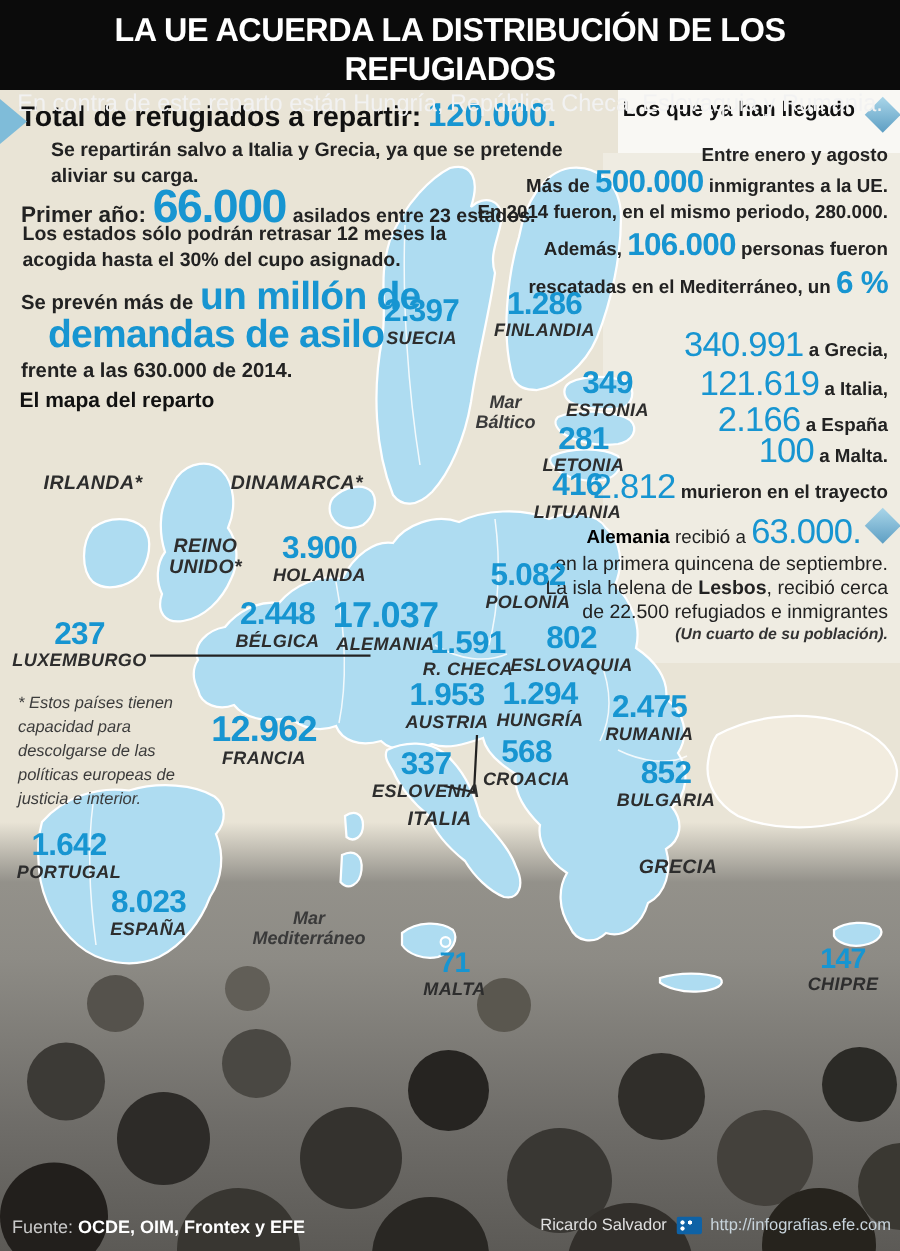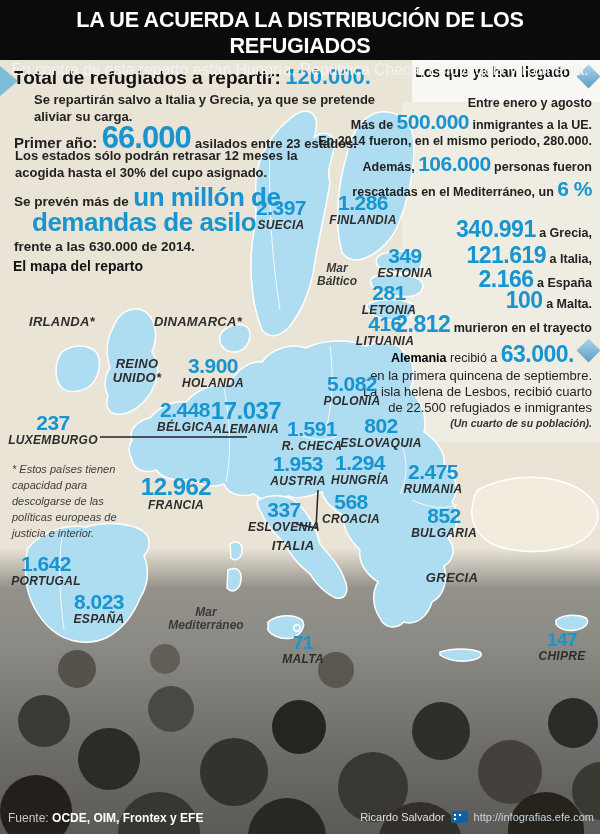--- a/index.html
+++ b/index.html
@@ -16,30 +16,30 @@
   .photo{position:absolute;left:0;top:548px;width:600px;height:286px;z-index:3;
     background:linear-gradient(to bottom, rgba(148,146,140,0) 0%, rgba(138,136,130,.9) 14%, #8d8b85 32%, #6f6d69 70%, #5c5a56 100%);}
   .head{position:absolute;border-radius:50%;}
   .photo-front{position:absolute;left:0;top:548px;width:600px;height:286px;z-index:6;pointer-events:none;}
   
   svg.map{position:absolute;left:0;top:0;z-index:5;}
   
   .abs{position:absolute;z-index:10;}
   .nowrap{white-space:nowrap;}
   .blue{color:#1795d1;}
-  .b{font-weight:normal;}
+  .b{font-weight:bold;}
   .lbl19{font-size:19px;font-weight:bold;color:#111;}
   .val22{font-size:22px;font-weight:bold;}
   .small13{font-size:13px;font-weight:bold;color:#222;line-height:1.3;}
   .big31{font-size:31px;font-weight:bold;letter-spacing:-1px;}
   .big26{font-size:26px;font-weight:bold;letter-spacing:-0.5px;line-height:1;}
   .h21{font-size:14px;font-weight:bold;color:#111;}
   .rline{position:absolute;right:8px;z-index:10;white-space:nowrap;text-align:right;font-size:12.5px;font-weight:bold;color:#222;}
   .rbig{font-size:21px;font-weight:bold;letter-spacing:-0.5px;}
-  .rbig23{font-size:23px;font-weight:bold;letter-spacing:-0.5px;}
+  .rbig23{font-size:23px;font-weight:normal;letter-spacing:-0.5px;}
   .footnote{font-size:11px;font-style:italic;color:#3c3c3c;line-height:1.45;}
   
   .clabel{position:absolute;transform:translateX(-50%);text-align:center;line-height:1.05;z-index:12;}
   .cnum{font-size:21px;font-weight:bold;color:#1795d1;letter-spacing:-0.5px;}
   .cnum.bigger{font-size:24px;}
   .cname{font-size:12px;font-style:italic;font-weight:bold;color:#2d2d2d;letter-spacing:.3px;}
   .sealabel{position:absolute;transform:translateX(-50%);text-align:center;z-index:12;
     font-size:12px;font-style:italic;font-weight:bold;color:#3a3a3a;line-height:1.1;}
   
   .tri-right{position:absolute;left:0;top:66px;width:0;height:0;z-index:11;
@@ -195,21 +195,21 @@
   </div>
 
   <div class="rline" style="top:341px;right:26px;">
     <span style="color:#000;">Alemania</span>
     <span style="font-weight:normal;">recibió a</span>
     <span class="rbig23 blue">63.000.</span>
   </div>
   <div class="rline" style="top:368px;font-weight:normal;font-size:13px;">en la primera quincena de septiembre.</div>
   <div class="rline" style="top:384px;font-weight:normal;font-size:13px;">
     <span>La isla helena de</span>
-    <span class="b">Lesbos</span><span>, recibió cuarto</span>
+    <span class="b">Lesbos</span><span>, recibió cerca</span>
   </div>
   <div class="rline" style="top:400px;font-weight:normal;font-size:13px;">de 22.500 refugiados e inmigrantes</div>
   <div class="rline" style="top:417px;font-size:10.5px;font-style:italic;color:#333;">(Un cuarto de su población).</div>
 
   <div class="sealabel" style="left:337px;top:262px;width:52px;">Mar Báltico</div>
   <div class="sealabel" style="left:206px;top:606px;width:92px;">Mar Mediterráneo</div>
 
   <div class="clabel" style="left:281px;top:197px;">
     <div class="cnum">2.397</div>
     <div class="cname">SUECIA</div>
@@ -244,21 +244,21 @@
     <div class="cname">HOLANDA</div>
   </div>
   <div class="clabel" style="left:185px;top:399px;">
     <div class="cnum">2.448</div>
     <div class="cname">BÉLGICA</div>
   </div>
   <div class="clabel" style="left:53px;top:412px;">
     <div class="cnum">237</div>
     <div class="cname">LUXEMBURGO</div>
   </div>
-  <div class="clabel" style="left:246px;top:398px;">
+  <div class="clabel" style="left:257px;top:398px;">
     <div class="cnum bigger">17.037</div>
     <div class="cname">ALEMANIA</div>
   </div>
   <div class="clabel" style="left:352px;top:373px;">
     <div class="cnum">5.082</div>
     <div class="cname">POLONIA</div>
   </div>
   <div class="clabel" style="left:312px;top:418px;">
     <div class="cnum">1.591</div>
     <div class="cname">R. CHECA</div>

